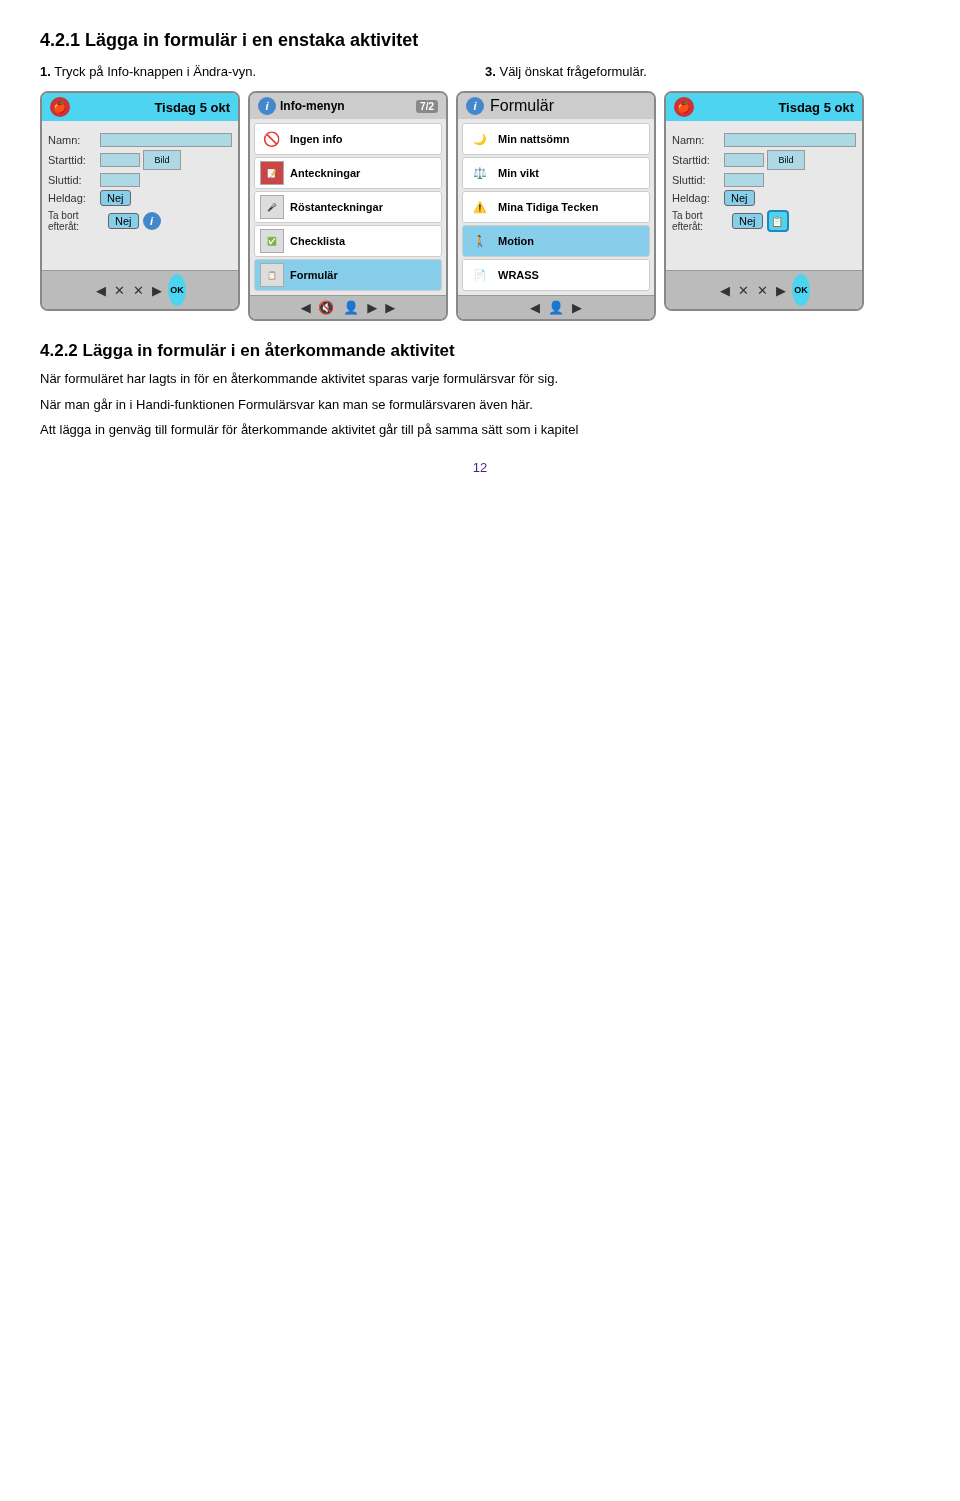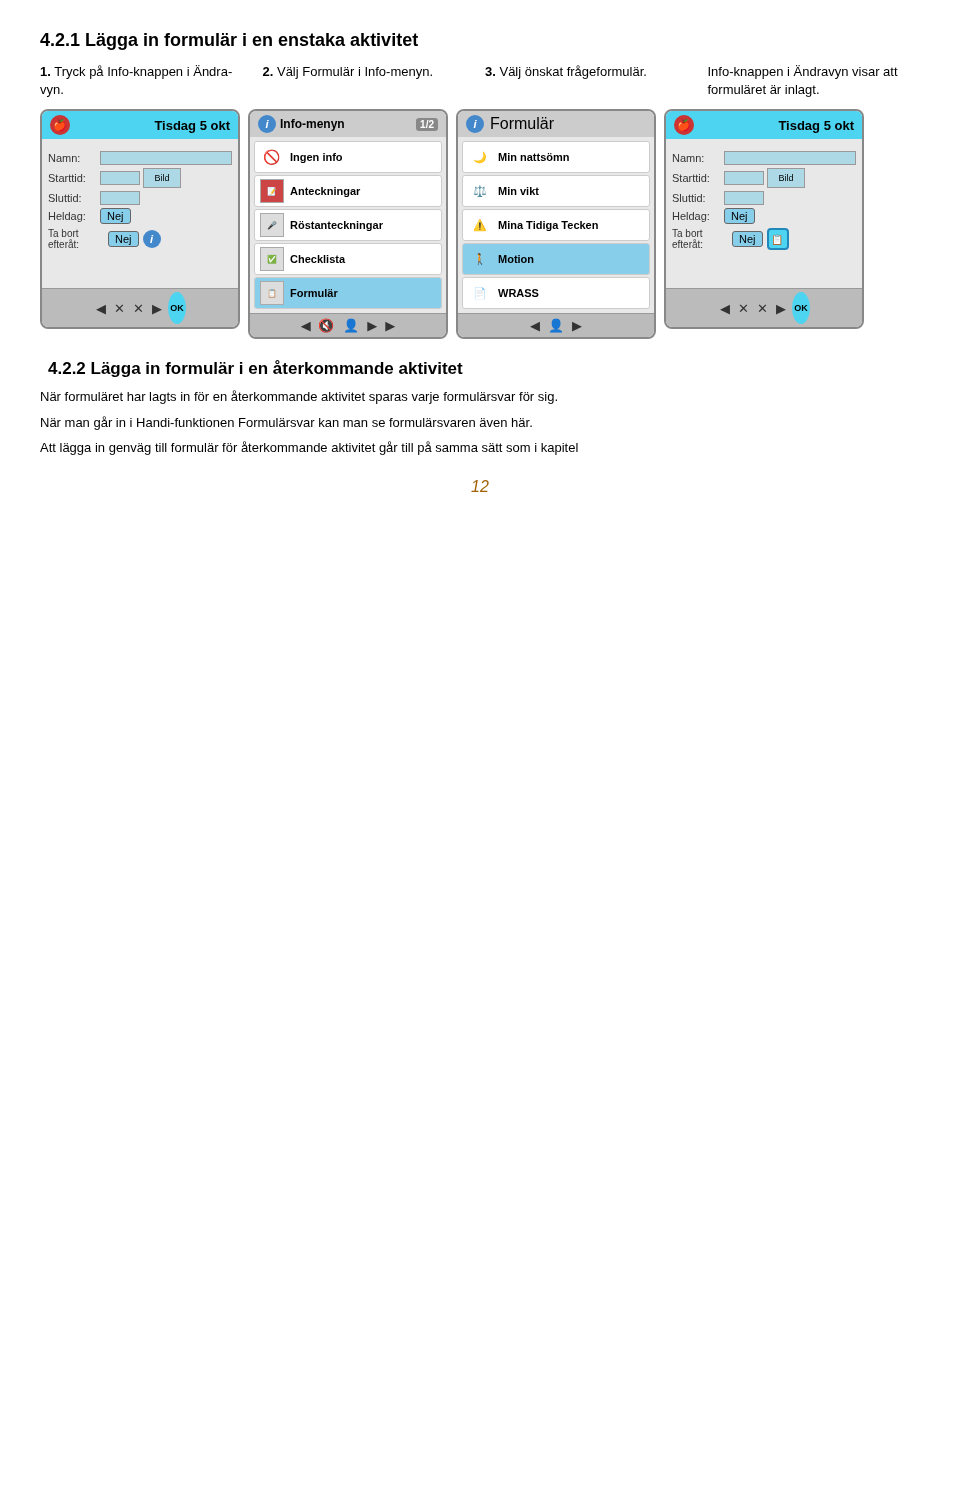--- a/index.html
+++ b/index.html
@@ -219,35 +219,33 @@
       display: flex;
       flex-direction: column;
       align-items: center;
     }
 
     .section-heading {
       font-size: 17px;
       font-weight: bold;
       margin-top: 10px;
       margin-bottom: 8px;
-      margin-left: 8px;
     }
 
     .body-text {
       font-size: 13px;
       line-height: 1.5;
       margin-bottom: 6px;
     }
 
     .page-number {
       text-align: center;
-      font-size: 16px;
+      font-size: 13px;
       margin-top: 20px;
-      color: #a16207;
-      font-style: italic;
+      color: #4c1d95;
     }
 
     .step-desc-row {
       display: flex;
       gap: 10px;
       margin-bottom: 10px;
       margin-top: 12px;
     }
 
     .step-desc {
@@ -301,29 +299,22 @@
 <body>
 
 <h2>4.2.1 Lägga in formulär i en enstaka aktivitet</h2>
 
 <div class="step-desc-row">
   <div class="step-desc">
     <span class="step-num">1.</span>
     <span>Tryck på Info-knappen i Ändra-vyn.</span>
   </div>
   <div class="step-desc">
-    <span class="step-num">2.</span>
-    <span>Välj Formulär i Info-menyn.</span>
-  </div>
-  <div class="step-desc">
     <span class="step-num">3.</span>
     <span>Välj önskat frågeformulär.</span>
-  </div>
-  <div class="step-desc">
-    <span>Info-knappen i Ändravyn visar att formuläret är inlagt.</span>
   </div>
 </div>
 
 <div class="screens-row">
 
   <div class="screen-container">
     <div class="device">
 
       <div class="device-header">
         <span style="width:20px;height:20px;background:#cc3333;border-radius:50%;display:inline-flex;align-items:center;justify-content:center;color:white;font-size:11px;margin-right:4px;">🍎</span>
@@ -366,21 +357,21 @@
   </div>
 
   <div class="screen-container">
     <div class="device">
 
       <div class="info-menu-header">
         <div style="display:flex;align-items:center;gap:4px;">
           <span class="info-icon-circle">i</span>
           <span>Info-menyn</span>
         </div>
-        <span class="page-indicator">1/2</span>
+        <span class="page-indicator">7/2</span>
       </div>
 
       <div style="background:#e8e8e8;flex:1;padding:2px 0;">
         <div class="menu-item">
           <div class="menu-item-icon">🚫</div>
           <span>Ingen info</span>
         </div>
         <div class="menu-item">
           <div class="menu-item-icon-img" style="background:#cc4444;font-size:8px;color:white;">📝</div>
           <span>Anteckningar</span>

